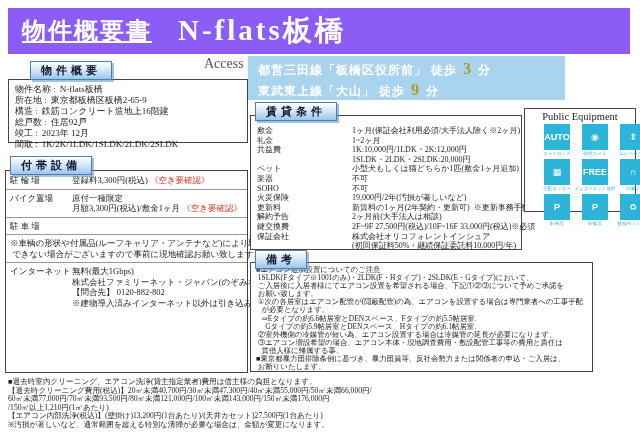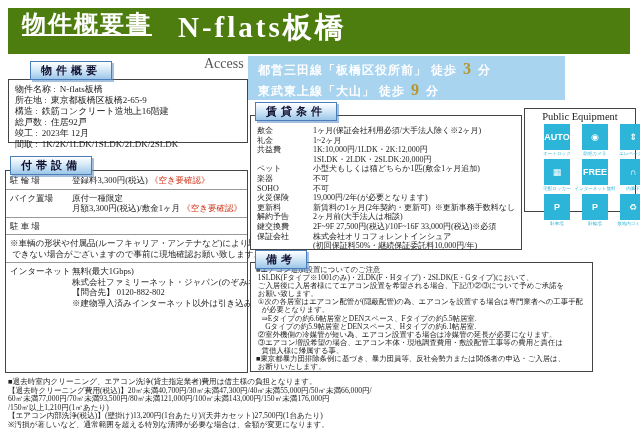--- a/index.html
+++ b/index.html
@@ -1,20 +1,20 @@
 <!DOCTYPE html>
 <html><head>
 <meta charset="utf-8">
 <style>
   html,body{margin:0;padding:0;background:#e8e8e8;}
   .page{position:relative;width:640px;height:443px;background:#ffffff;overflow:hidden;
         font-family:"Liberation Serif","DejaVu Serif",serif;color:#222;}
   
-  .header-bar{position:absolute;left:8px;top:8px;width:622px;height:46px;background:#4d7c0f;
-              display:flex;align-items:flex-start;}
+  .header-bar{position:absolute;left:8px;top:8px;width:622px;height:46px;background:#8b5cf6;
+              display:flex;align-items:center;}
   .doc-type{font-size:24px;font-weight:bold;color:#ffffff;text-decoration:underline;
             margin-left:14px;letter-spacing:2px;}
   .prop-name{font-size:29px;font-weight:bold;color:#ffffff;margin-left:26px;letter-spacing:3px;}
   
   .access-label{position:absolute;left:204px;top:56px;font-size:14px;color:#555;}
   .access-box{position:absolute;left:248px;top:56px;width:317px;height:44px;background:#a9d4f0;
               padding:3px 10px;box-sizing:border-box;}
   .access-line{font-size:12px;font-weight:bold;color:#ffffff;line-height:19px;letter-spacing:1px;}
   .gold{color:#b8962e;font-size:16px;font-weight:bold;padding:0 2px;}
   
@@ -36,21 +36,21 @@
   .fac-row{display:flex;padding:3px 4px;border-bottom:1px solid #999;}
   .fac-label{width:62px;flex:none;font-size:8.5px;line-height:10.5px;}
   .fac-val{flex:1;font-size:8.5px;line-height:10.5px;}
   .fac-pre{white-space:pre;}
   .fac-post{white-space:pre;}
   .red{color:#d03318;}
   .fac-note{padding:3px 4px;font-size:8.5px;line-height:10.5px;white-space:pre;border-bottom:1px solid #999;}
   .rental-box{left:250px;top:115px;width:272px;height:135px;padding:10px 6px 2px 6px;overflow:visible;}
   .rt-row{display:flex;}
   .rt-label{width:56px;flex:none;font-size:8px;line-height:9.6px;}
-  .rt-val{flex:1;font-size:8px;line-height:9.6px;white-space:pre;}
+  .rt-val{flex:1;font-size:8px;line-height:9.6px;white-space:pre;margin-left:39px;}
   .remarks-box{left:250px;top:262px;width:343px;height:110px;padding:3px 5px;}
   .remarks-text{font-size:7.4px;line-height:8.1px;white-space:pre;}
   
   .equip-box{left:524px;top:108px;width:112px;height:104px;padding:2px 16px;}
   .equip-title{font-size:10.5px;color:#222;text-align:center;letter-spacing:0;}
   .equip-grid{display:grid;grid-template-columns:repeat(3,1fr);column-gap:6px;row-gap:2px;
               margin-top:2px;justify-items:center;}
   .eq-item{display:flex;flex-direction:column;align-items:center;width:32px;}
   .eq-tile{width:26px;height:26px;background:#2cb4d9;border-radius:0;display:flex;
            align-items:center;justify-content:center;color:#ffffff;font-weight:bold;
@@ -154,21 +154,21 @@
         <span class="rt-val">不可</span>
       </div>
 
       <div class="rt-row">
         <span class="rt-label">SOHO</span>
         <span class="rt-val">不可</span>
       </div>
 
       <div class="rt-row">
         <span class="rt-label">火災保険</span>
-        <span class="rt-val">19,000円/2年(が必要となります)</span>
+        <span class="rt-val">19,000円/2年(汚損が著しいなど)</span>
       </div>
 
       <div class="rt-row">
         <span class="rt-label">更新料</span>
         <span class="rt-val">新賃料の1ヶ月(2年契約・更新可)  ※更新事務手数料なし</span>
       </div>
 
       <div class="rt-row">
         <span class="rt-label">解約予告</span>
         <span class="rt-val">2ヶ月前(大手法人は相談)</span>

